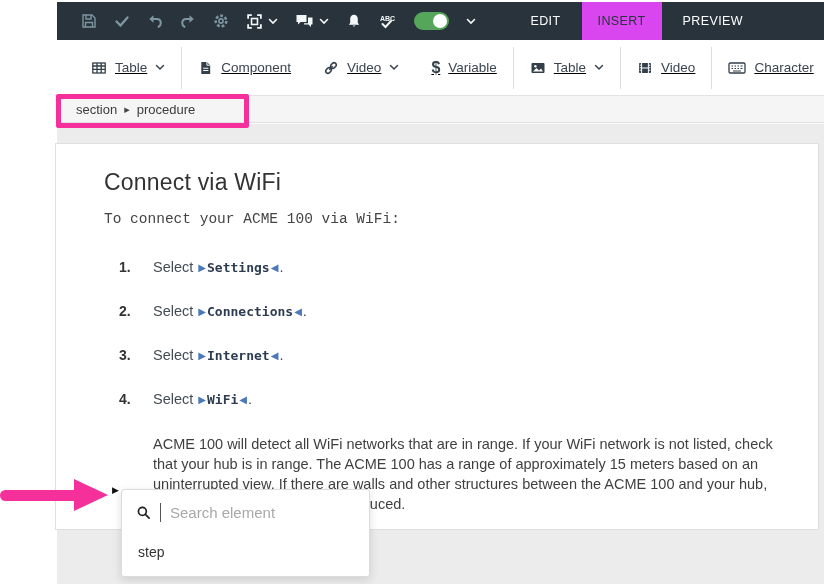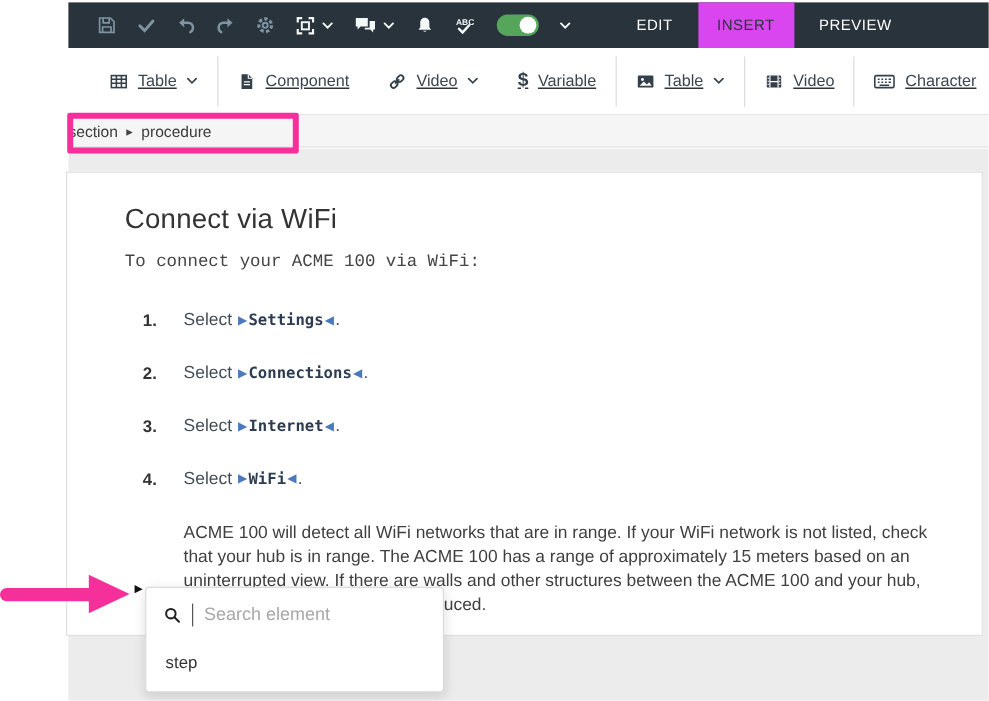--- a/index.html
+++ b/index.html
@@ -32,21 +32,21 @@
   }
   .tb2-item { display: inline-flex; align-items: center; gap: 8px; background: none; border: none; cursor: pointer;
               font-family: inherit; font-size: 13.5px; color: #3a4550; padding: 0 16px; height: 100%; }
   .tb2-item .glyph { color: #333f49; display: inline-flex; }
   .tb2-sep { width: 1px; height: 42px; background: #dcdcdc; flex: 0 0 auto; }
   .dollar { font-size: 16px; font-weight: 700; color: #333f49; }
   
   .breadcrumb {
     position: absolute; left: 57px; top: 96px; right: 0; height: 27px;
     background: #f5f5f5; border-bottom: 1px solid #e1e1e1;
-    display: flex; align-items: center; gap: 7px; 
+    display: flex; align-items: center; gap: 7px; padding-left: 19px;
     font-size: 13px; color: #3c3c3c;
   }
   .crumb { cursor: pointer; }
   .crumb-sep { font-size: 11px; color: #444; }
   
   .pagebg { position: absolute; left: 57px; top: 124px; right: 0; bottom: 0; background: #ececec; }
   .card {
     position: absolute; left: 55px; top: 143px; width: 764px; height: 387px;
     background: #fff; border: 1px solid #dfdfdf; padding: 25px 50px 0 48px;
   }

